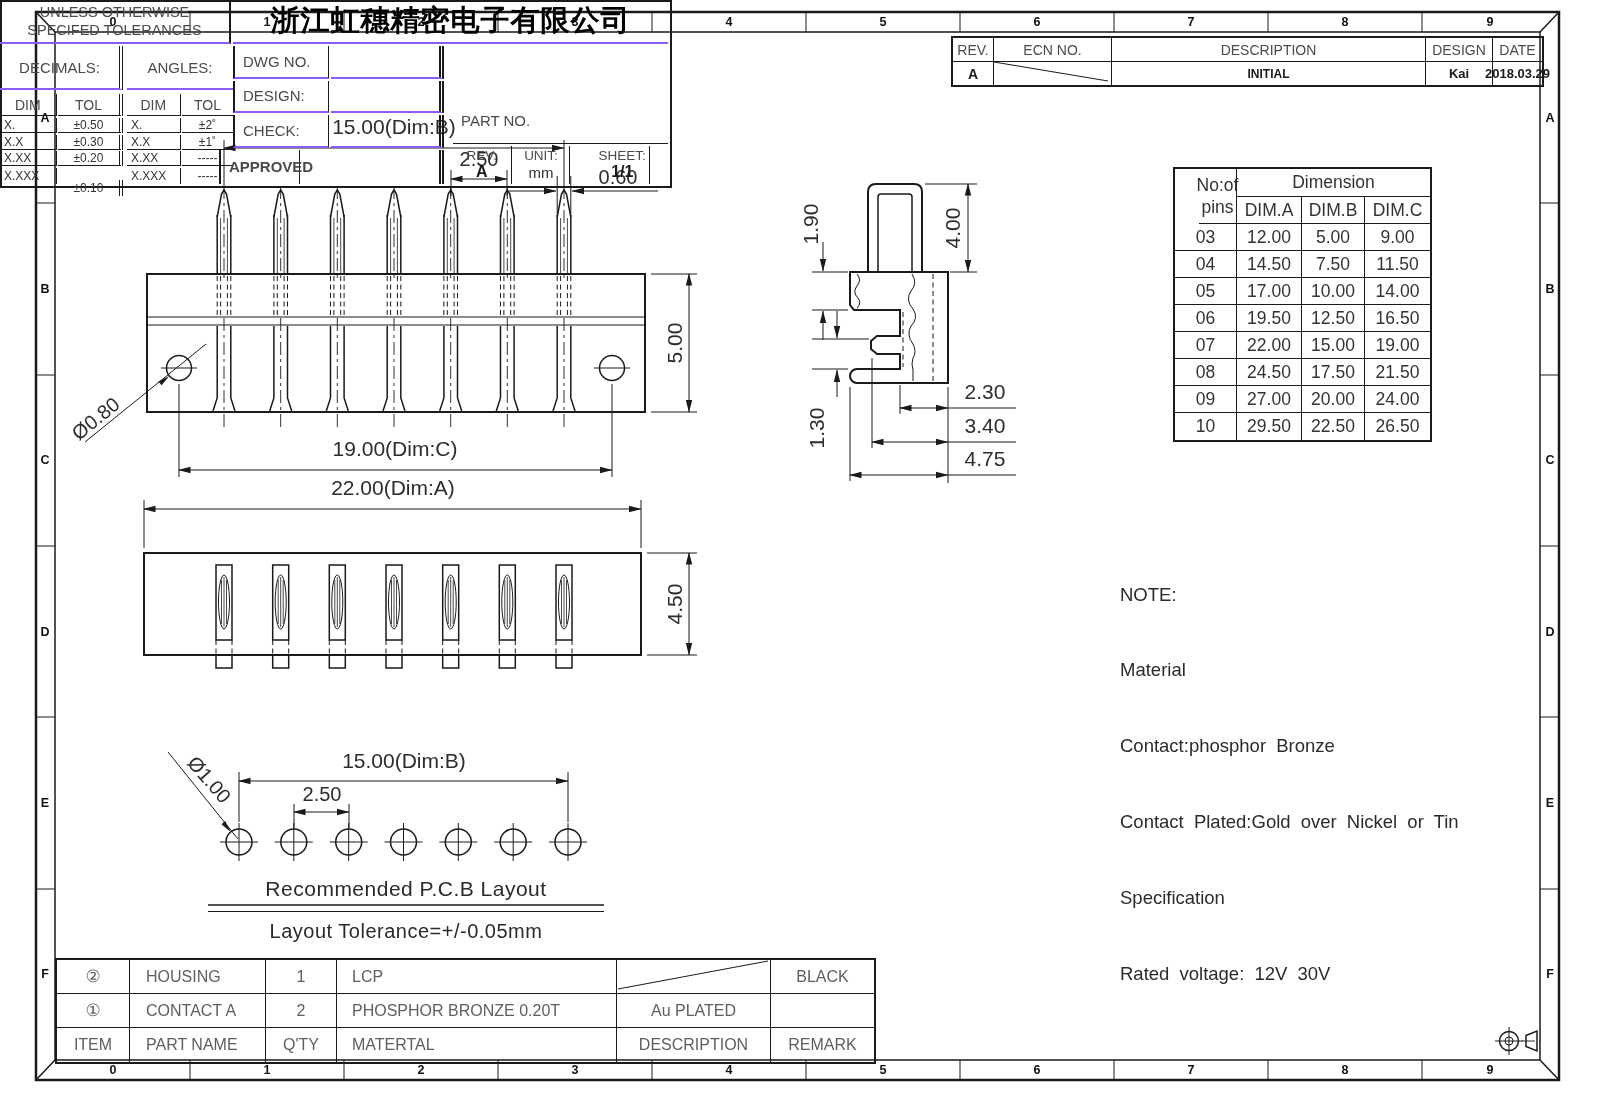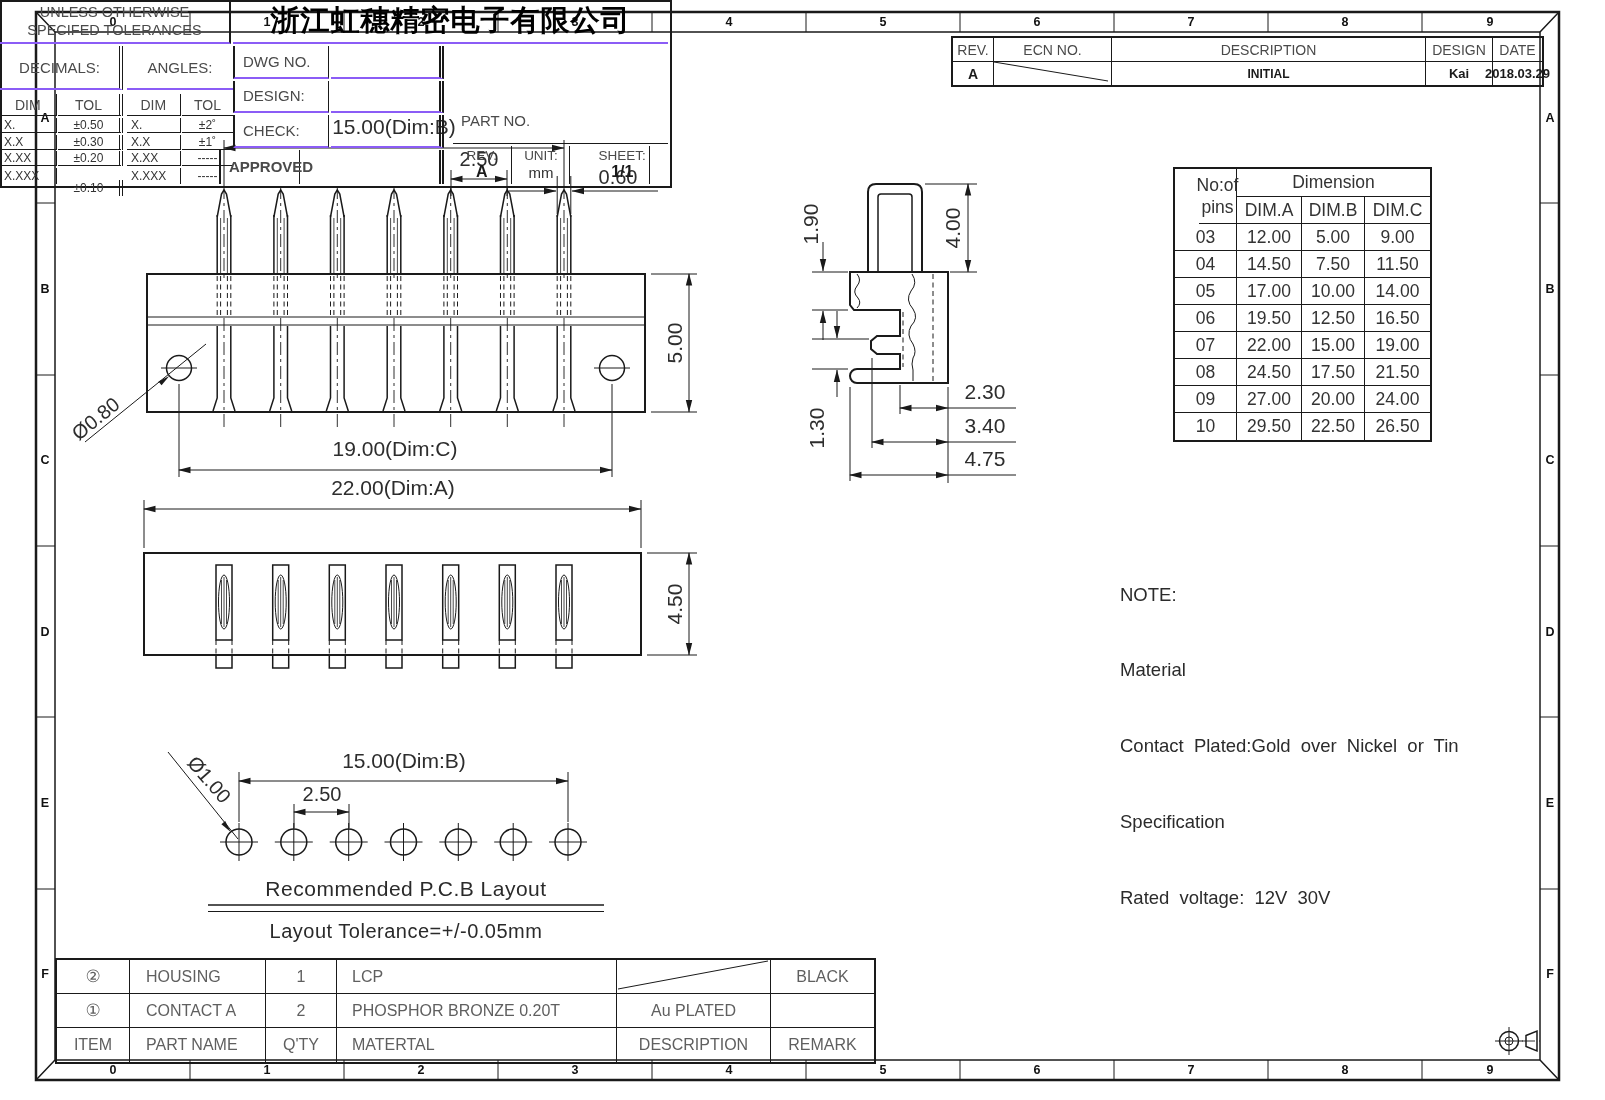--- a/index.html
+++ b/index.html
@@ -286,20 +286,21 @@
   <div class="gc bb">24.00</div>
   <div class="gc br">10</div>
   <div class="gc br">29.50</div>
   <div class="gc br">22.50</div>
   <div class="gc">26.50</div>
 </div>
 
 <div class="note">
   <div>NOTE:</div>
   <div>Material</div>
+  <div>Contact:phosphor Bronze</div>
   <div>Contact Plated:Gold over Nickel or Tin</div>
   <div>Specification</div>
   <div>Rated voltage: 12V 30V</div>
   
   
   
   
   
   
 </div>

